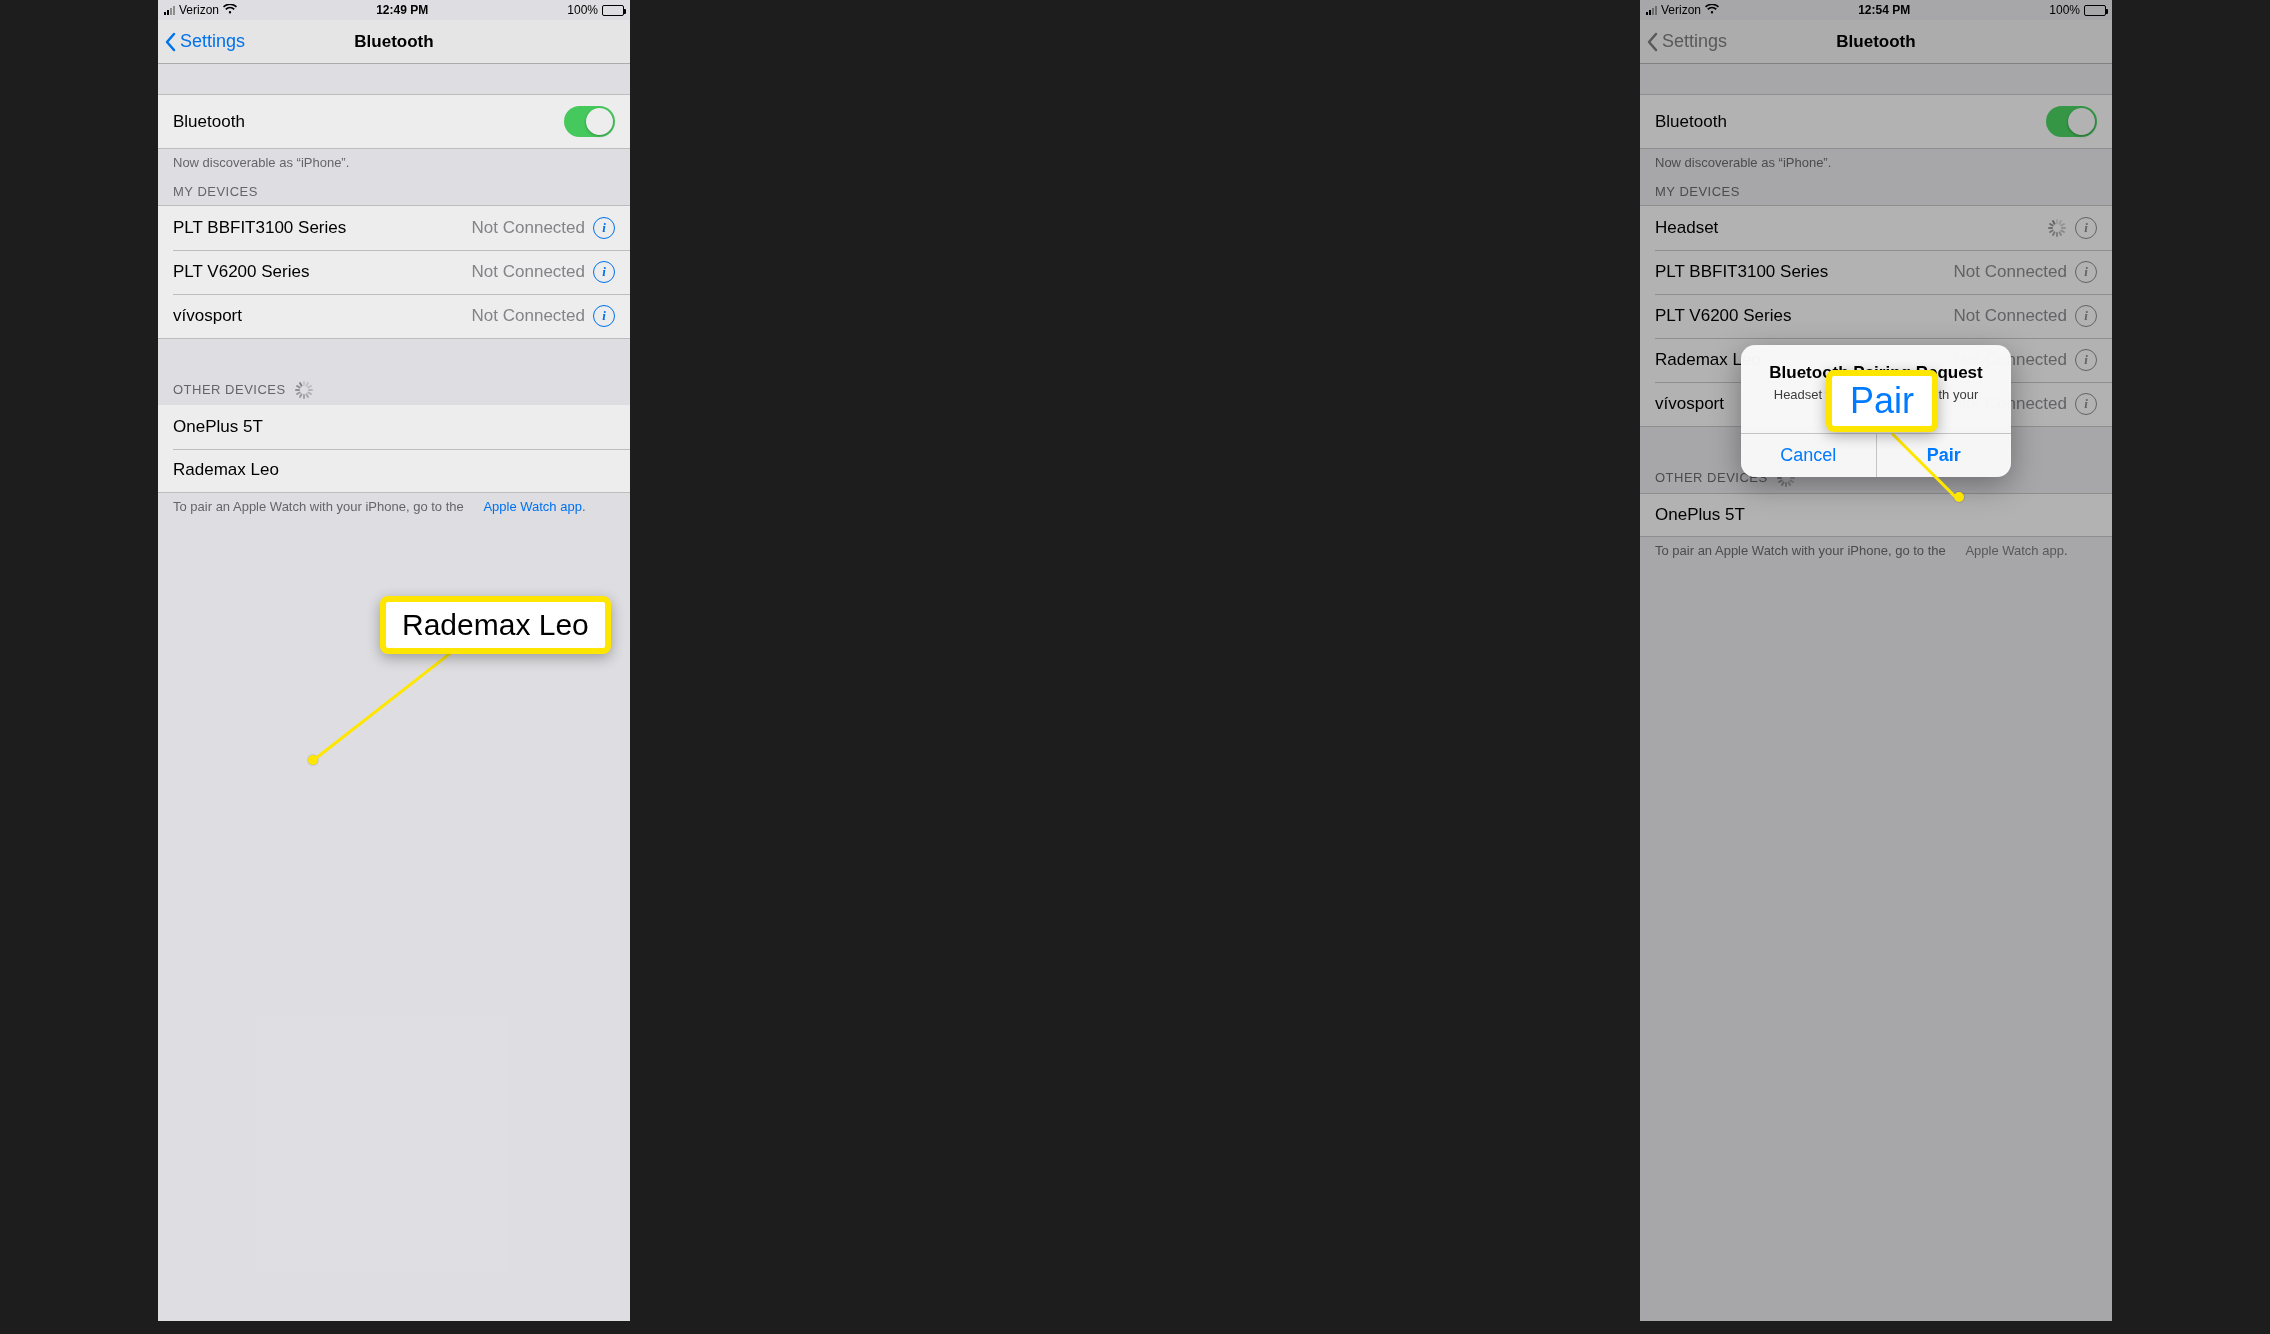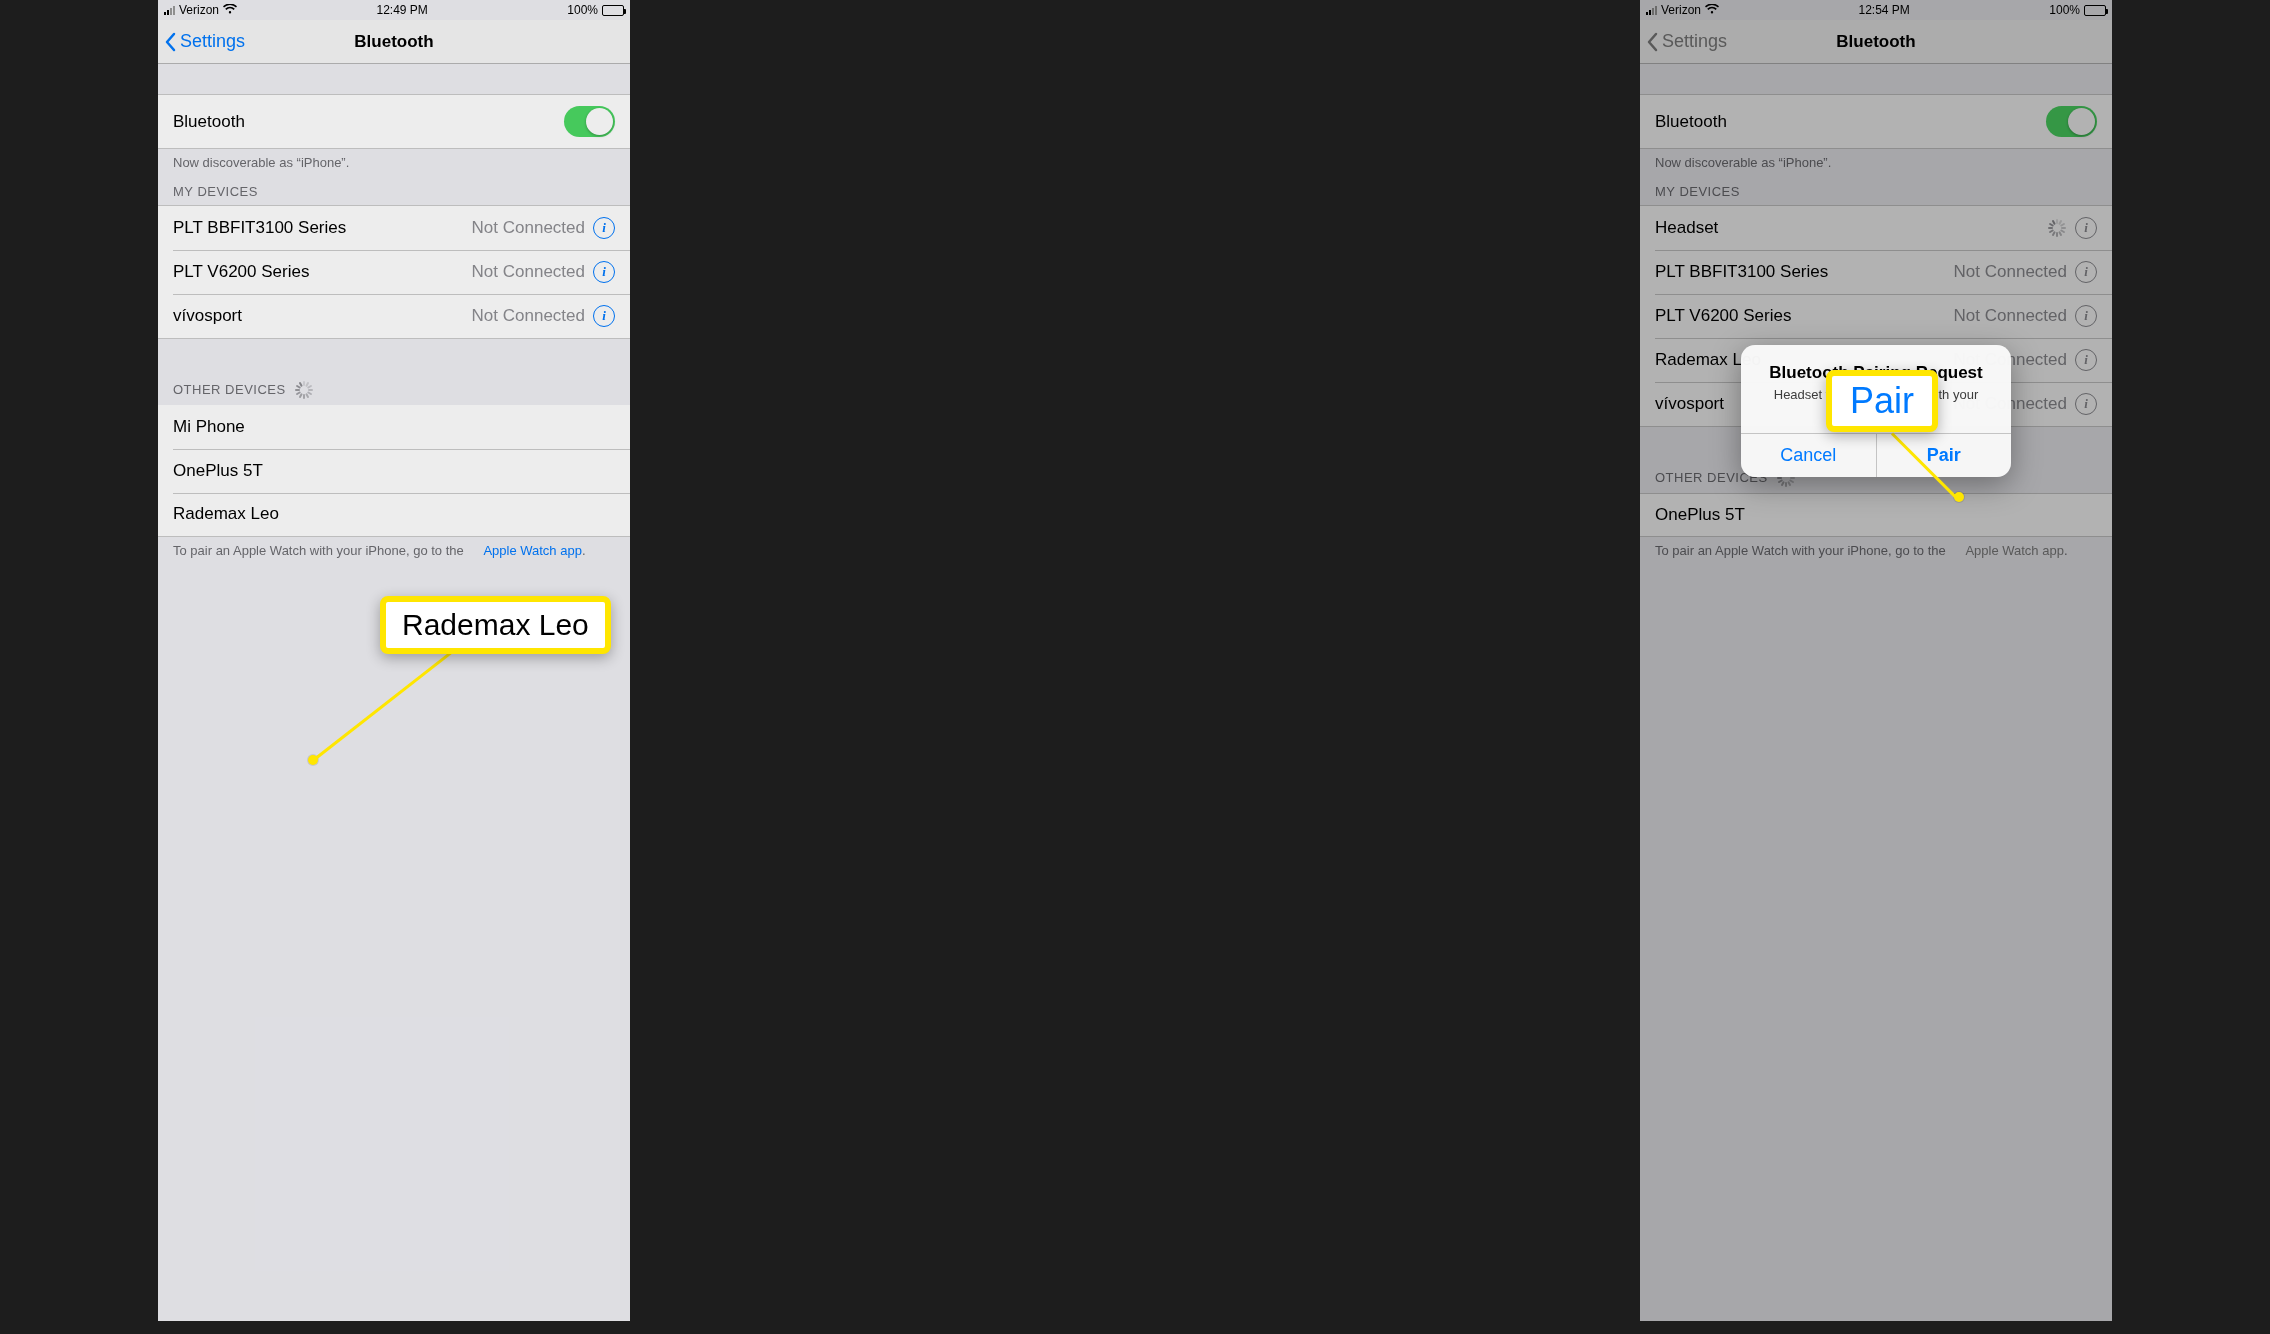--- a/index.html
+++ b/index.html
@@ -13,21 +13,21 @@
   }
   .phone.left { left: 158px; }
   .phone.right { right: 158px; }
 
   
   .status-bar {
     height: 20px; display: flex; align-items: center; justify-content: space-between;
     padding: 0 6px; font-size: 12px; font-weight: 500; color: #000;
   }
   .status-left, .status-right { display: flex; align-items: center; gap: 4px; }
-  .status-center { font-weight: 400; text-align: right; }
+  .status-center { font-weight: 700; text-align: right; }
   .signal-bars { display: inline-flex; align-items: flex-end; gap: 1px; height: 10px; }
   .signal-bars span { width: 2px; background: #000; display: inline-block; }
   .signal-bars span:nth-child(1){height:3px;} .signal-bars span:nth-child(2){height:5px;}
   .signal-bars span:nth-child(3){height:7px;background:#999;} .signal-bars span:nth-child(4){height:9px;background:#999;}
   .wifi { font-size: 12px; }
   .battery { display: inline-flex; align-items:center; gap:2px;}
   .battery-body{ width:22px;height:11px;border:1px solid #000;border-radius:2px; position:relative; }
   .battery-body::after{content:"";position:absolute;right:-3px;top:3px;width:2px;height:5px;background:#000;border-radius:0 1px 1px 0;}
   .battery-fill{ background:#000; height:100%; width:100%; }
 
@@ -201,23 +201,20 @@
           <span style="transform: rotate(180deg); opacity: 0.66;"></span>
           <span style="transform: rotate(210deg); opacity: 0.73;"></span>
           <span style="transform: rotate(240deg); opacity: 0.8;"></span>
           <span style="transform: rotate(270deg); opacity: 0.86;"></span>
           <span style="transform: rotate(300deg); opacity: 0.93;"></span>
           <span style="transform: rotate(330deg); opacity: 1;"></span>
         </span>
     </div>
 
     <div class="row">
-        <span class="row-label">Mi Phone</span>
-      </div>
-    <div class="row">
         <span class="row-label">OnePlus 5T</span>
       </div>
     <div class="row group-bot">
         <span class="row-label">Rademax Leo</span>
       </div>
 
     <div class="footer-note">
       <span>To pair an Apple Watch with your iPhone, go to the </span><span class="link">Apple Watch app</span><span>.</span>
     </div>
   </div>

